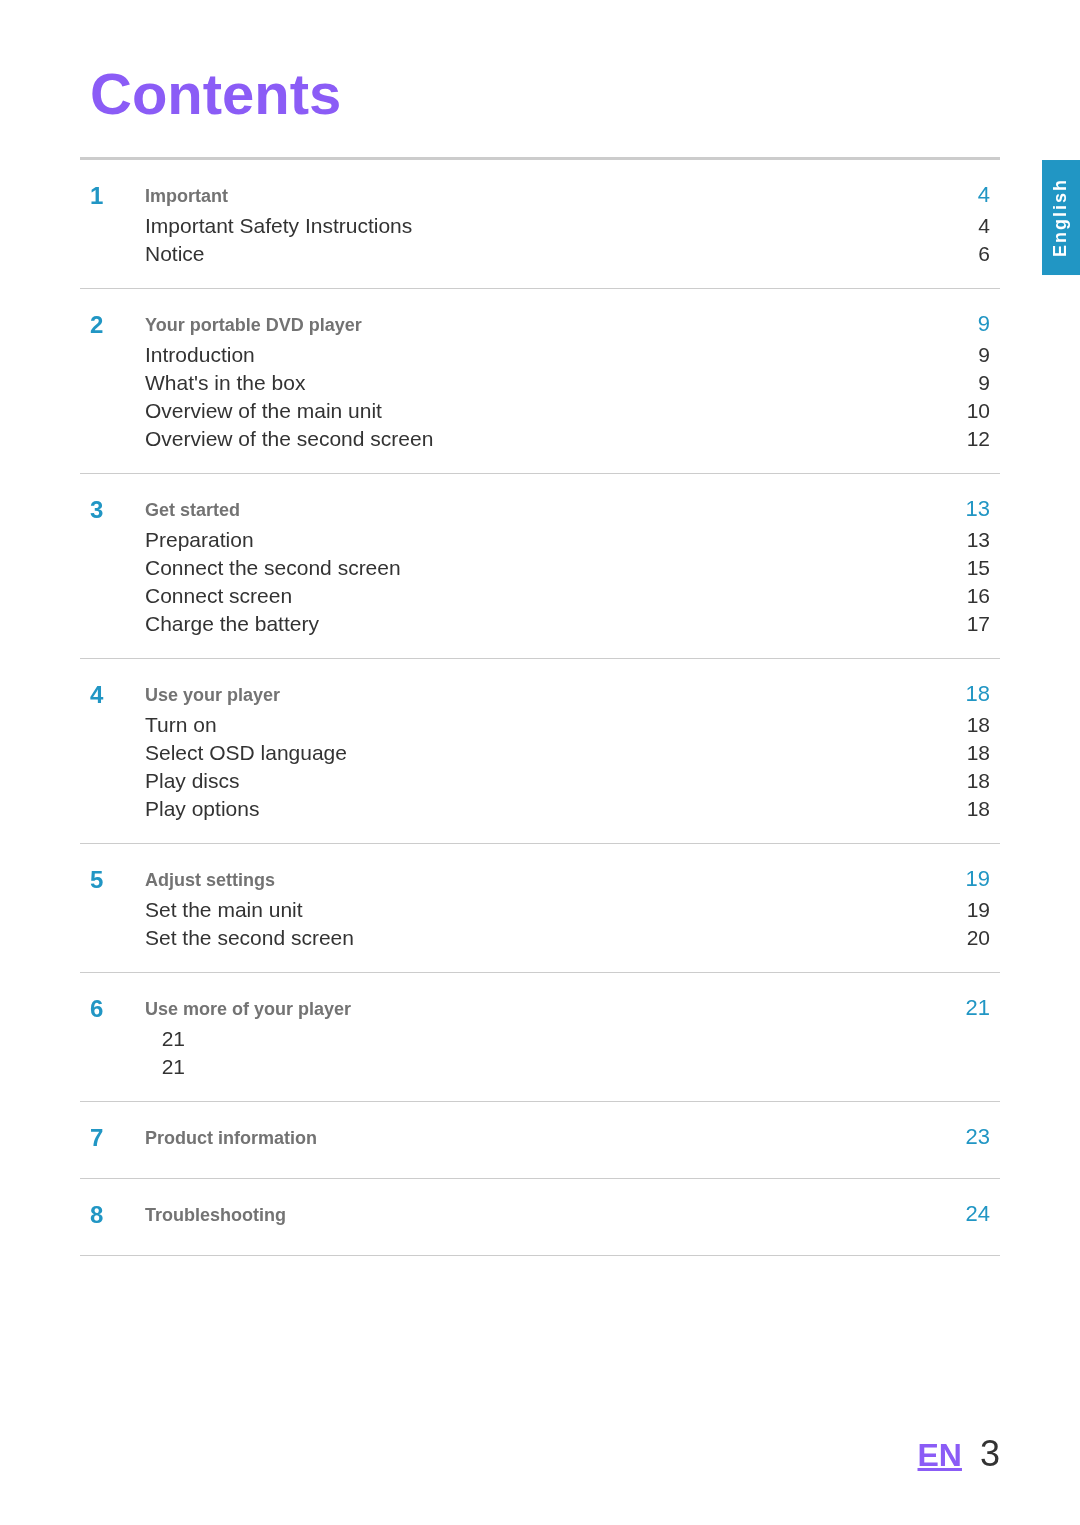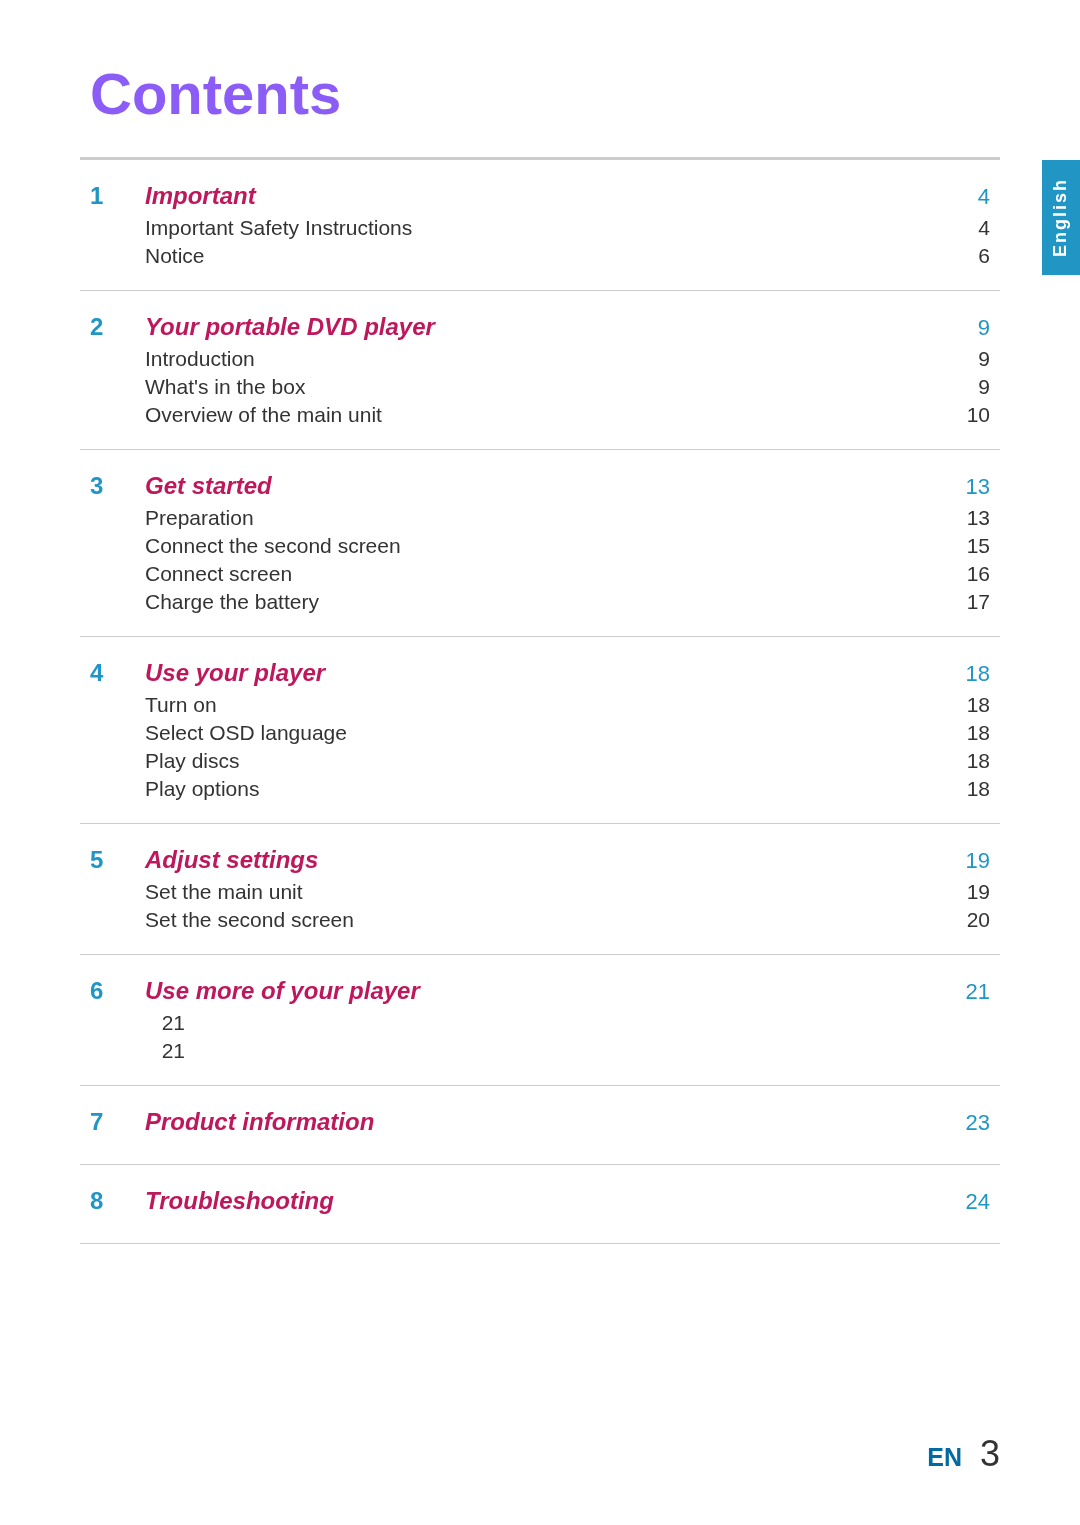--- a/index.html
+++ b/index.html
@@ -83,24 +83,23 @@
     }
 
     .section-header-row {
       display: flex;
       justify-content: space-between;
       align-items: baseline;
       margin-bottom: 6px;
     }
 
     .section-title {
-      font-size: 24px;
-      font-weight: bold;
-      color: #be185d;
-      font-style: italic;
+      font-size: 18px;
+      font-weight: bold;
+      color: #737373;
     }
 
     .section-page {
       font-size: 22px;
       color: #2196c4;
       min-width: 40px;
       text-align: right;
     }
 
     .sub-item-row {
@@ -125,23 +124,24 @@
     .footer {
       position: absolute;
       bottom: 50px;
       right: 80px;
       display: flex;
       align-items: baseline;
       gap: 18px;
     }
 
     .footer-en {
-      font-size: 25px;
-      font-weight: bold;
-      color: #0369a1;
+      font-size: 32px;
+      font-weight: bold;
+      color: #8b5cf6;
+      text-decoration: underline;
     }
 
     .footer-page {
       font-size: 36px;
       color: #333333;
     }
   </style>
 </head>
 <body>
 
@@ -185,20 +185,24 @@
               <span class="sub-item-label">Introduction</span>
               <span class="sub-item-page">9</span>
             </div>
             <div class="sub-item-row">
               <span class="sub-item-label">What's in the box</span>
               <span class="sub-item-page">9</span>
             </div>
             <div class="sub-item-row">
               <span class="sub-item-label">Overview of the main unit</span>
               <span class="sub-item-page">10</span>
+            </div>
+            <div class="sub-item-row">
+              <span class="sub-item-label">Overview of the second screen</span>
+              <span class="sub-item-page">12</span>
             </div>
           </div>
         </div>
       </div>
       <div class="section">
         <div class="section-row">
           <div class="section-number">3</div>
           <div class="section-content">
             <div class="section-header-row">
               <span class="section-title">Get started</span>

